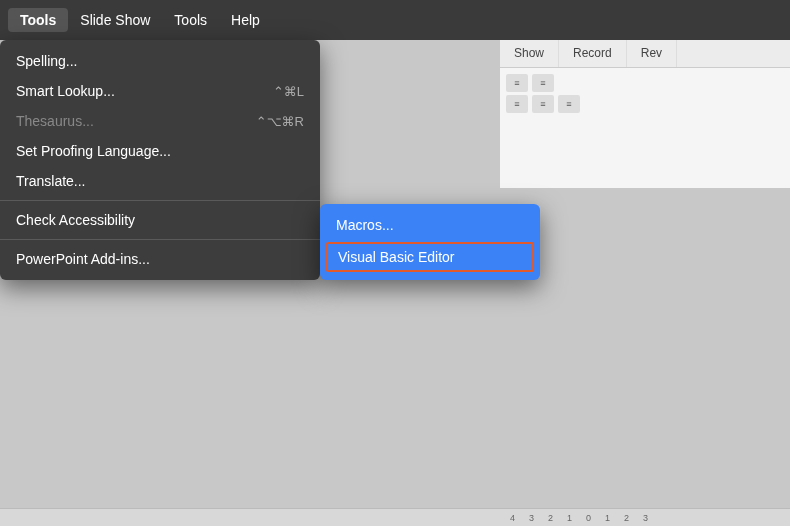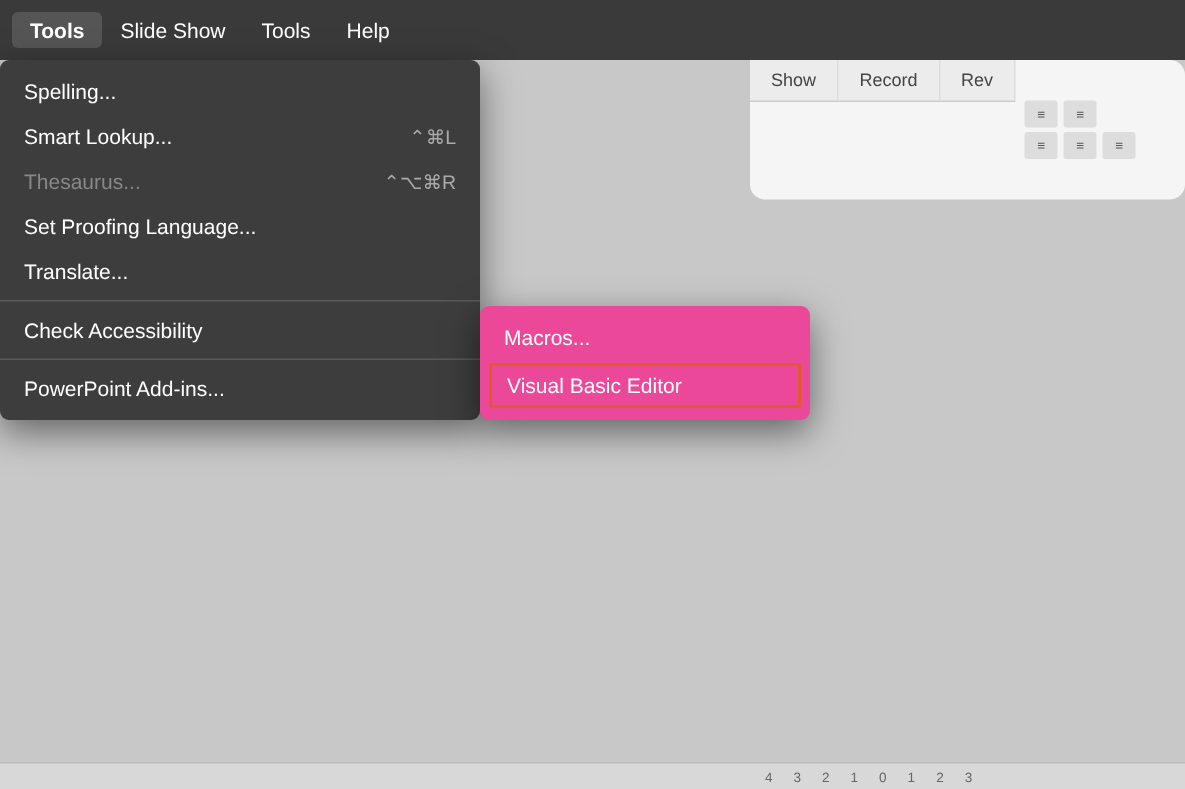--- a/index.html
+++ b/index.html
@@ -86,21 +86,21 @@
     }
 
     .menu-separator {
       height: 1px;
       background: #5a5a5a;
       margin: 4px 0;
     }
 
     
     .submenu {
-      background: #ec4899;
+      background: #3b82f6;
       border-radius: 6px;
       min-width: 220px;
       padding: 6px 0;
       box-shadow: 0 8px 24px rgba(0,0,0,0.5);
       position: absolute;
       left: 320px;
       bottom: 0;
     }
 
     .submenu-item {
@@ -119,24 +119,24 @@
       margin: 2px 6px;
       padding: 5px 10px;
     }
 
     
     .bg-content {
       position: absolute;
       top: 40px;
       right: 0;
       width: 290px;
-      height: 93px;
+      height: 148px;
       background: #f5f5f5;
       display: flex;
-      border-radius: 10px;
+      flex-direction: column;
     }
 
     .bg-tabs-row {
       display: flex;
       border-bottom: 1px solid #ccc;
       background: #ececec;
       height: 28px;
     }
 
     .bg-tab {

